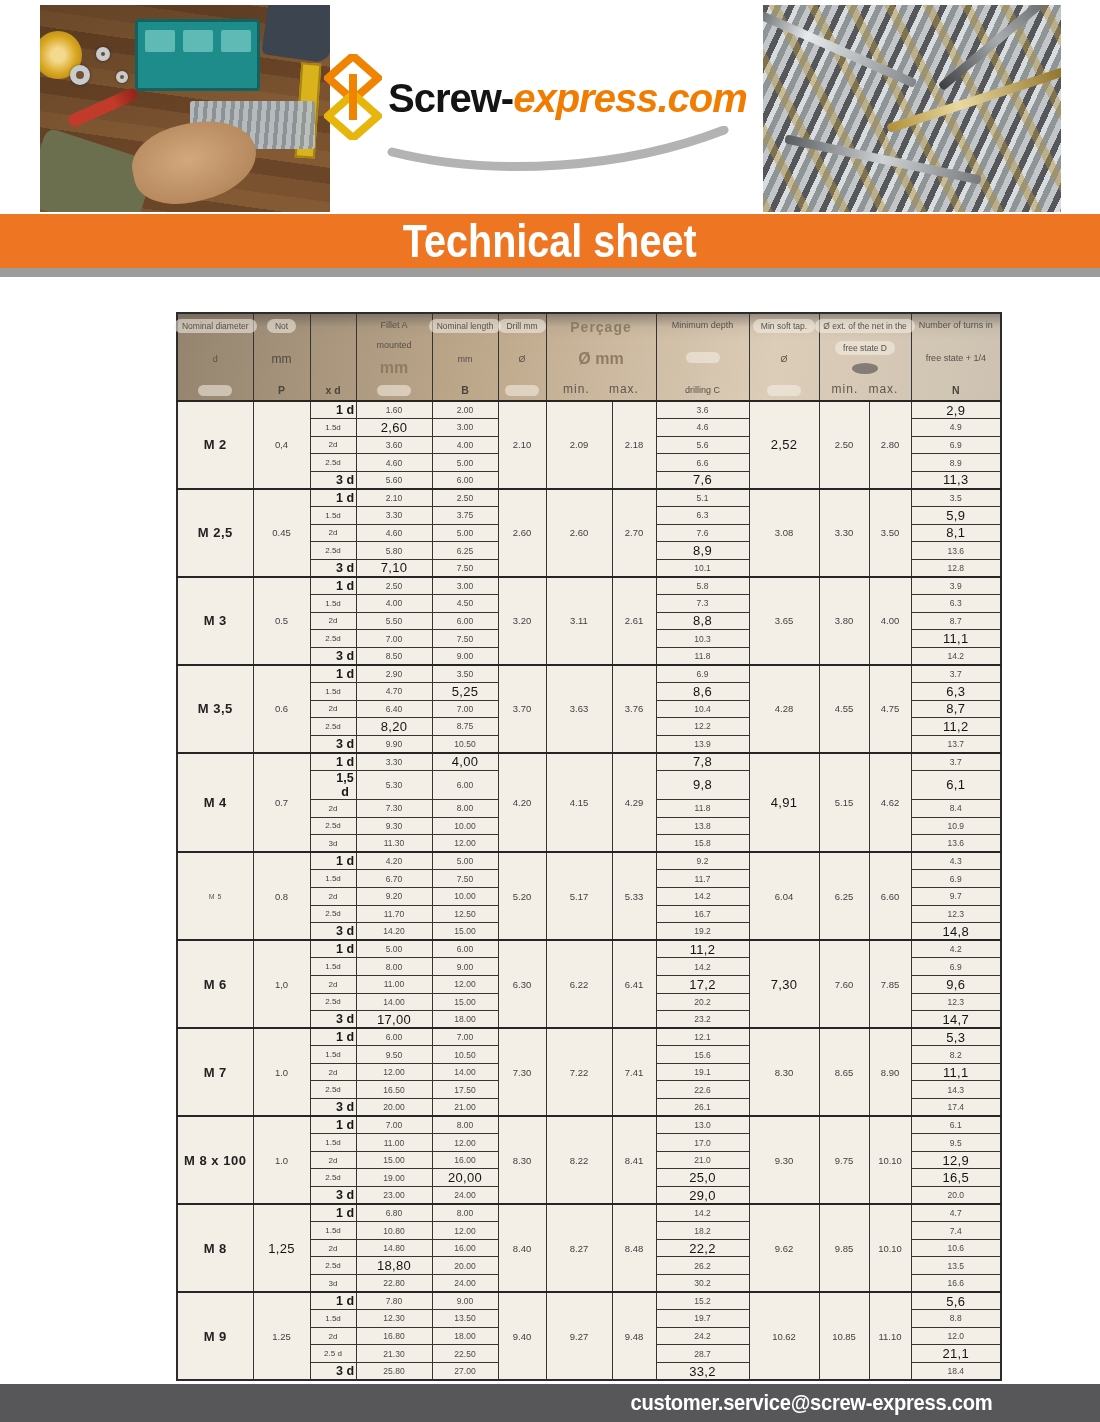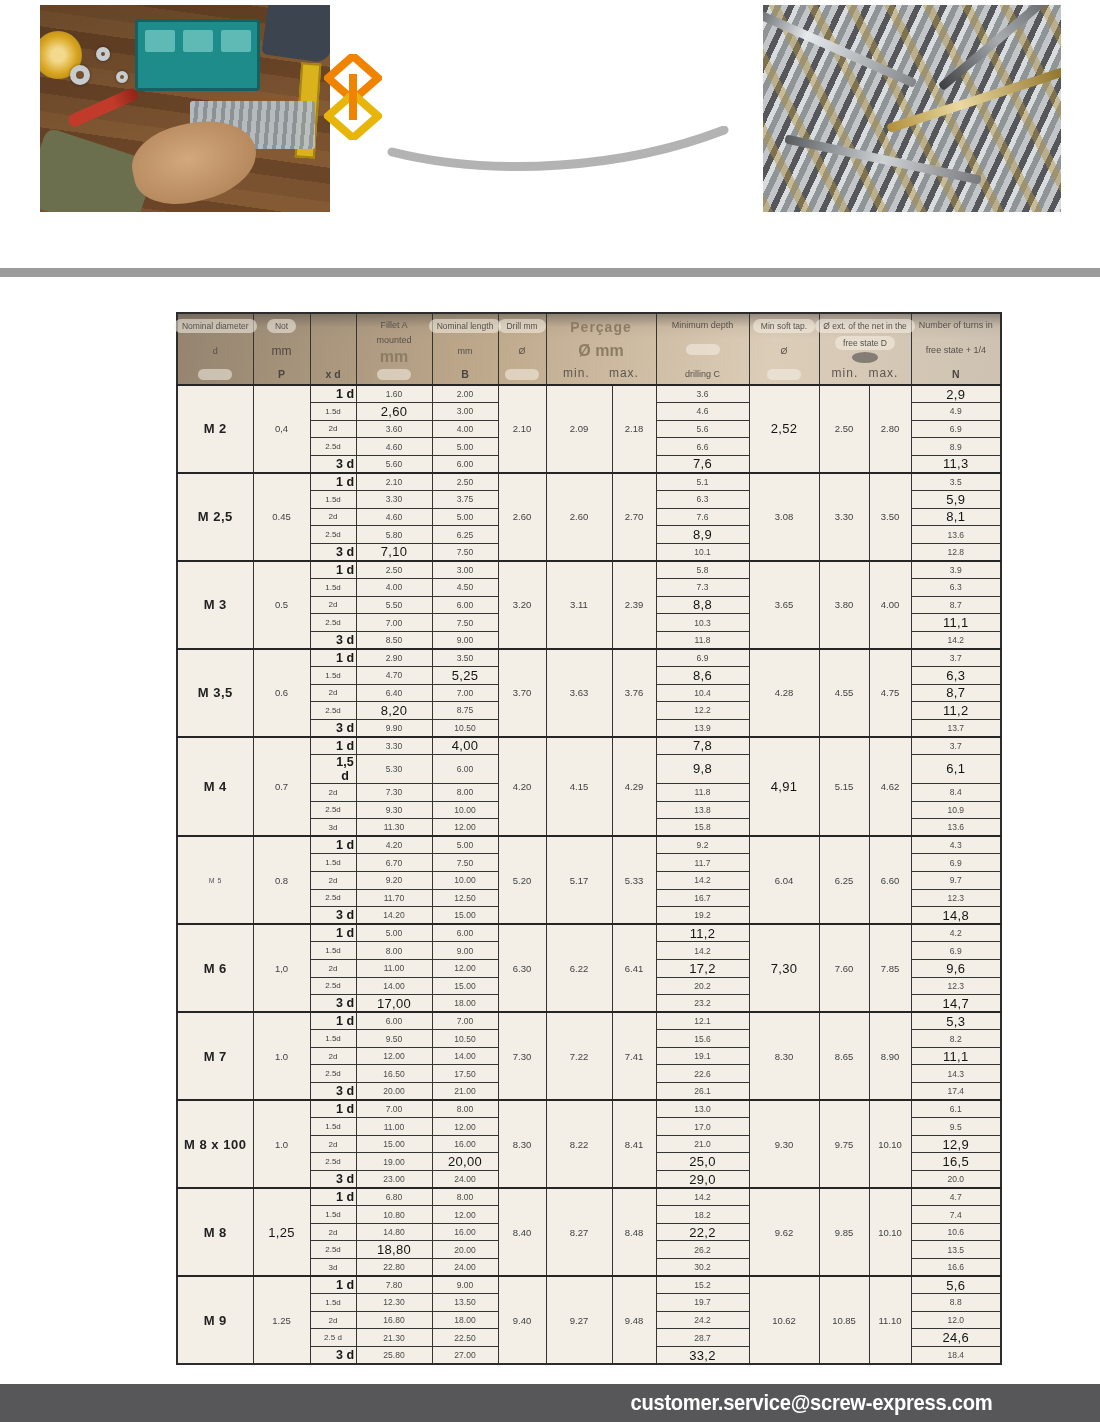--- a/index.html
+++ b/index.html
@@ -56,21 +56,21 @@
 
   
   .sheet { position:absolute; left:176px; top:312px; }
   table.tbl { border-collapse:collapse; table-layout:fixed; width:824px; background:#f3efe7; }
   .tbl th, .tbl td { border:1.6px solid #343434; }
   .tbl { border:2.2px solid #2c2c2c; }
   thead { background:
       linear-gradient(180deg, rgba(86,80,74,.55) 0, rgba(140,130,116,.12) 14px, rgba(0,0,0,0) 26px),
       linear-gradient(100deg, #94846f 0%, #bfa98c 38%, #dccdb8 72%, #cdc2b2 100%);
   }
-  thead th { height:72px; padding:5px 7px 4px; vertical-align:middle; font-weight:400; }
+  thead th { height:88px; padding:5px 7px 4px; vertical-align:middle; font-weight:400; }
   .hwrap { height:100%; display:flex; flex-direction:column; align-items:center; justify-content:space-between; }
   .pill { background:rgba(246,240,229,.55); border-radius:8px; padding:1px 8px; font-size:8.5px; color:#55504a; line-height:12px; white-space:nowrap; }
   .ghost { width:34px; height:11px; }
   .plain { font-size:9px; color:#55504a; line-height:12px; }
   .mm { font-size:12px; color:#4e4a44; }
   .tan { color:#8d7c64; font-weight:700; }
   .bigTan { font-size:14px; letter-spacing:1px; }
   .botLbl { font-size:10.5px; font-weight:700; color:#49453f; }
   .mnmx { font-size:12px; color:#5d574f; letter-spacing:1px; }
   .mm2 { display:flex; width:100%; justify-content:space-around; }
@@ -121,26 +121,32 @@
     <div class="screwbar sb4"></div>
   </div>
 
   <div class="logo-icon">
     <svg width="58" height="86" viewBox="0 0 58 86">
       <polygon points="29,2 54,24 29,46 4,24" fill="none" stroke="#f08300" stroke-width="8"></polygon>
       <polygon points="29,40 54,62 29,84 4,62" fill="none" stroke="#e8b60a" stroke-width="8"></polygon>
       <rect x="25" y="20" width="8" height="46" fill="#f08300"></rect>
     </svg>
   </div>
+  <div class="logo-text">
+    <span class="p1">Screw-</span><span class="p2">express.com</span>
+  </div>
   <div class="swoosh">
     <svg width="345" height="50" viewBox="0 0 345 50">
       <path d="M6,26 C110,52 240,42 338,4" fill="none" stroke="#a6a6a6" stroke-width="9" stroke-linecap="round" opacity="0.85"></path>
     </svg>
   </div>
 
+  <div class="banner">
+    <div class="banner-text">Technical sheet</div>
+  </div>
   <div class="strip"></div>
 
   <div class="sheet">
     <table class="tbl">
       <colgroup>
         <col style="width:76px">
           <col style="width:57px">
           <col style="width:46px">
         <col style="width:76px">
           <col style="width:66px">
@@ -330,21 +336,21 @@
             <td>12.8</td>
           </tr>
           <tr class="blockStart">
             <td class="cName" rowspan="5">M 3</td>
             <td class="mid" rowspan="5">0.5</td>
             <td class="cXd xdBig">1 d</td>
             <td>2.50</td>
             <td>3.00</td>
             <td class="mid" rowspan="5">3.20</td>
             <td class="mid" rowspan="5">3.11</td>
-            <td class="mid" rowspan="5">2.39</td>
+            <td class="mid" rowspan="5">2.61</td>
             <td>5.8</td>
             <td class="mid" rowspan="5">3.65</td>
             <td class="mid" rowspan="5">3.80</td>
             <td class="mid" rowspan="5">4.00</td>
             <td>3.9</td>
           </tr>
           <tr>
             <td class="cXd">1.5d</td>
             <td>4.00</td>
             <td>4.50</td>
@@ -700,21 +706,21 @@
             <td>16.80</td>
             <td>18.00</td>
             <td>24.2</td>
             <td>12.0</td>
           </tr>
           <tr>
             <td class="cXd">2.5 d</td>
             <td>21.30</td>
             <td>22.50</td>
             <td>28.7</td>
-            <td class="big">24,6</td>
+            <td class="big">21,1</td>
           </tr>
           <tr>
             <td class="cXd xdBig">3 d</td>
             <td>25.80</td>
             <td>27.00</td>
             <td class="big">33,2</td>
             <td>18.4</td>
           </tr>
         </tbody>
     </table>

